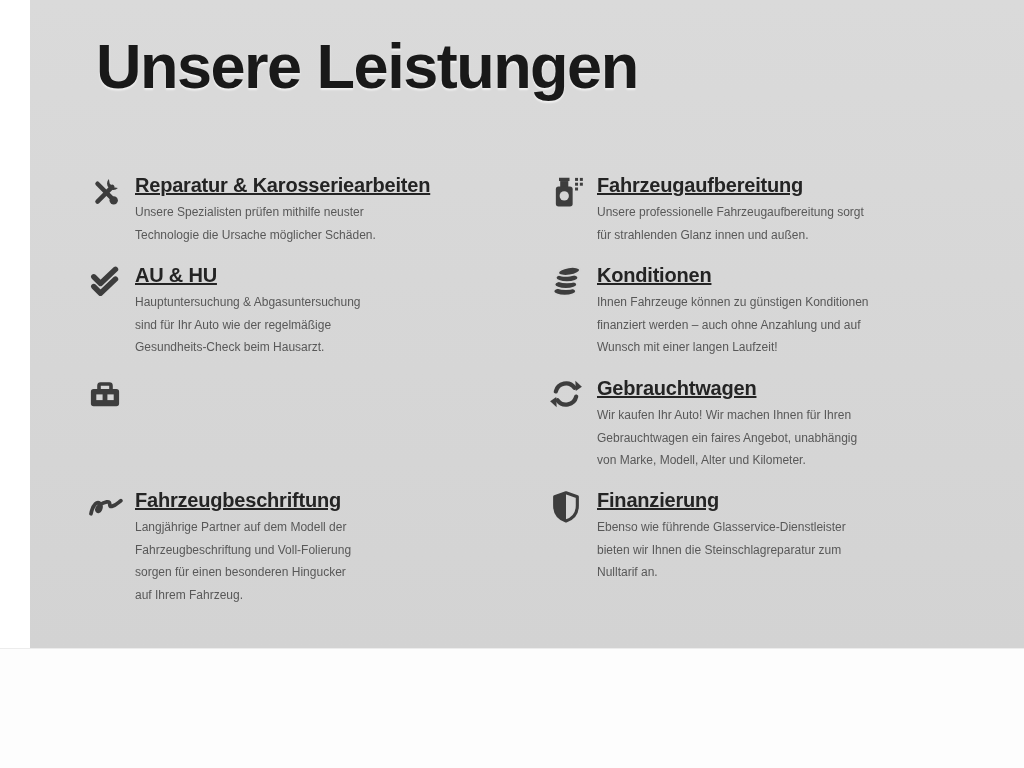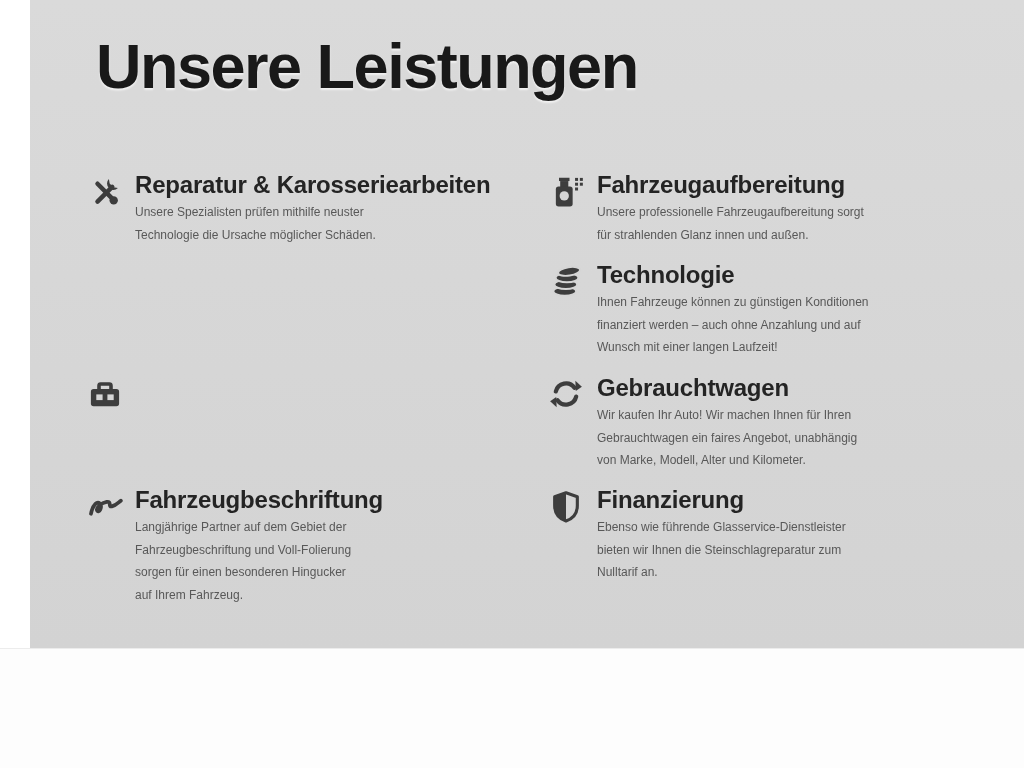--- a/index.html
+++ b/index.html
@@ -20,22 +20,23 @@
     position:absolute; left:66px; top:30px;
     font-size:63px; font-weight:700; color:#191919; letter-spacing:-1.5px;
     text-shadow:0 2px 2px rgba(255,255,255,0.65);
   }
 
   .service { position:absolute; }
   .svc-icon { position:absolute; left:2px; top:2px; width:36px; height:36px; display:block; }
   .svc-icon svg { display:block; }
   .svc-content { margin-left:50px; }
   .svc-content h3 {
-    font-size:24px; font-weight:700; color:#242424; line-height:26px;
+    font-size:20px; font-weight:700; color:#242424; line-height:26px;
     letter-spacing:-0.2px;
+    text-decoration:underline;
   }
   .svc-content p {
     margin-top:3px; font-size:12px; color:#585858; line-height:22.5px;
     white-space:pre-line;
   }
 
   
   .footer {
     position:absolute; left:0; top:648px; width:1024px; height:120px;
     background:#fdfdfd; border-top:1px solid #ececec;
@@ -61,41 +62,57 @@
           <path d="M14.6 3.4 A4.2 4.2 0 1 0 20.6 9.4 L17.6 8.9 L15.1 6.4 Z" fill="#3d3d3d"></path>
         </svg>
       </span>
       <div class="svc-content">
         <h3>Reparatur &amp; Karosseriearbeiten</h3>
         <p>Unsere Spezialisten prüfen mithilfe neuster
 Technologie die Ursache möglicher Schäden.</p>
       </div>
     </div>
 
+    <div class="service" style="left:55px;top:262px;width:430px">
+      <span class="svc-icon">
+        <svg width="36" height="36" viewBox="0 0 24 24">
+          <g stroke="#3d3d3d" stroke-width="3.6" stroke-linecap="round" stroke-linejoin="round" fill="none">
+            <path d="M4.5 8.5 L9 13 L19 3.5"></path>
+            <path d="M4.5 15 L9 19.5 L19 10"></path>
+          </g>
+        </svg>
+      </span>
+      <div class="svc-content">
+        <h3>AU &amp; HU</h3>
+        <p>Hauptuntersuchung &amp; Abgasuntersuchung
+sind für Ihr Auto wie der regelmäßige
+Gesundheits-Check beim Hausarzt.</p>
+      </div>
+    </div>
 
     <div class="service" style="left:55px;top:375px;width:430px">
       <span class="svc-icon">
         <svg width="36" height="36" viewBox="0 0 24 24">
           <path d="M8 8.5 V5.8 a1.1 1.1 0 0 1 1.1 -1.1 h5.8 a1.1 1.1 0 0 1 1.1 1.1 V8.5" stroke="#3d3d3d" stroke-width="2.4" fill="none"></path>
           <rect x="2.6" y="8" width="18.8" height="11.5" rx="1.8" fill="#3d3d3d"></rect>
           <rect x="6.2" y="11.6" width="4.2" height="3.8" fill="#d5d5d5"></rect>
           <rect x="13.6" y="11.6" width="4.2" height="3.8" fill="#d5d5d5"></rect>
         </svg>
       </span>
     </div>
 
     <div class="service" style="left:55px;top:487px;width:430px">
       <span class="svc-icon">
         <svg width="38" height="36" viewBox="0 0 25 24">
           <path d="M2.5 16.5 C3.8 10, 7 7.5, 8.6 10 C10.2 12.5, 7.6 16.2, 6.6 14.4 C5.6 12.6, 9.4 9.2, 13 8.6 C16.4 8.1, 13.8 12.2, 16.4 11.6 C19 11, 20.6 9.2, 22.4 7.8" stroke="#3d3d3d" stroke-width="2.5" stroke-linecap="round" fill="none"></path>
         </svg>
       </span>
       <div class="svc-content">
         <h3>Fahrzeugbeschriftung</h3>
-        <p>Langjährige Partner auf dem Gebiet der
+        <p>Langjährige Partner auf dem Modell der
 Fahrzeugbeschriftung und Voll-Folierung
 sorgen für einen besonderen Hingucker
 auf Ihrem Fahrzeug.</p>
       </div>
     </div>
 
     <div class="service" style="left:517px;top:172px;width:450px">
       <span class="svc-icon">
         <svg width="38" height="36" viewBox="0 0 25 24">
           <rect x="6.5" y="2.5" width="7" height="2.2" fill="#3d3d3d"></rect>
@@ -123,21 +140,21 @@
         <svg width="36" height="36" viewBox="0 0 24 24">
           <g fill="#3d3d3d" stroke="#d5d5d5" stroke-width="1.3">
             <ellipse cx="10.5" cy="18.2" rx="7.6" ry="3"></ellipse>
             <ellipse cx="11.2" cy="13.7" rx="7.6" ry="3"></ellipse>
             <ellipse cx="12" cy="9.2" rx="7.6" ry="3"></ellipse>
             <ellipse cx="13.4" cy="4.9" rx="7.4" ry="2.8" transform="rotate(-9 13.4 4.9)"></ellipse>
           </g>
         </svg>
       </span>
       <div class="svc-content">
-        <h3>Technologie</h3>
+        <h3>Konditionen</h3>
         <p>Ihnen Fahrzeuge können zu günstigen Konditionen
 finanziert werden – auch ohne Anzahlung und auf
 Wunsch mit einer langen Laufzeit!</p>
       </div>
     </div>
 
     <div class="service" style="left:517px;top:375px;width:450px">
       <span class="svc-icon">
         <svg width="34" height="34" viewBox="0 0 24 24">
           <g stroke="#3d3d3d" stroke-width="3" fill="none" stroke-linecap="round">

